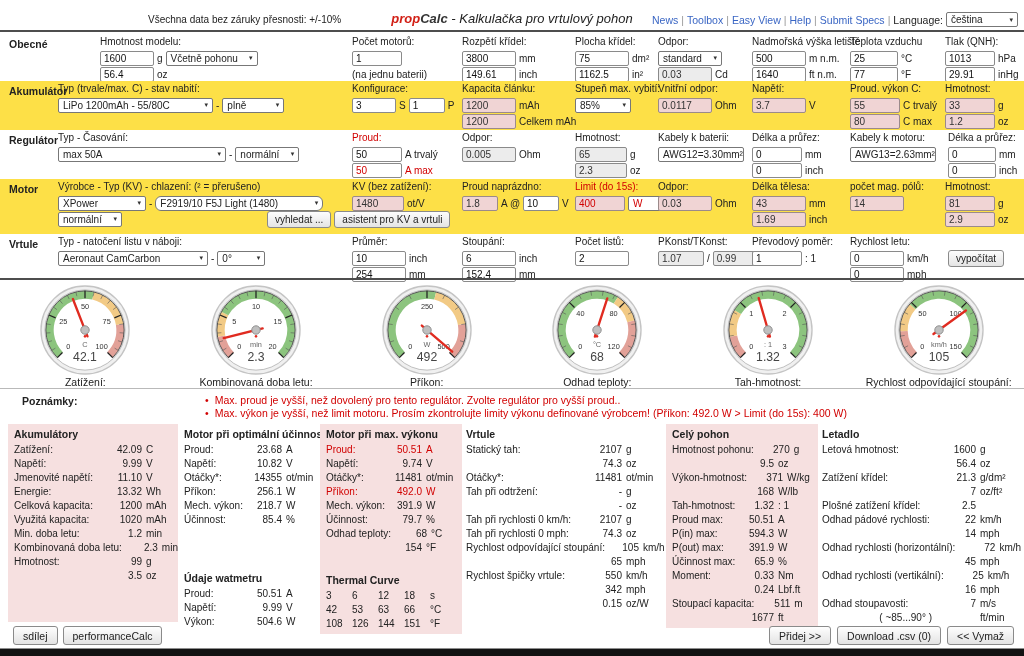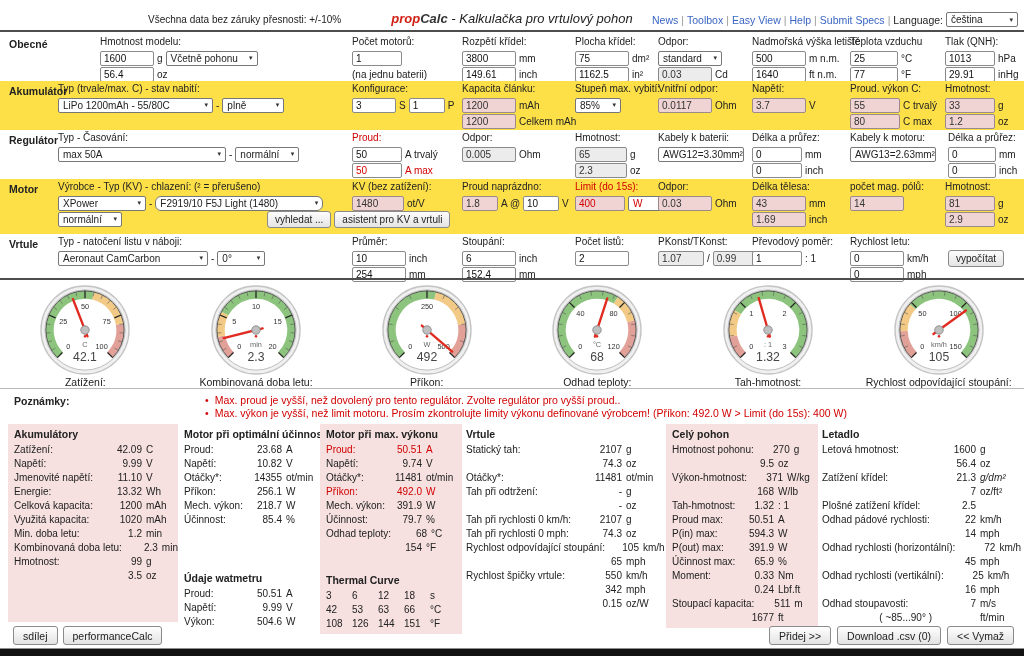--- a/index.html
+++ b/index.html
@@ -37,21 +37,21 @@
   .ftx{color:#222;}
   .red, .red span{color:#d10000 !important;}
   input.red{color:#d10000;}
   
   #gauges{position:absolute;left:0;top:278px;width:1024px;height:110px;border-top:2px solid #4d4d4d;
           box-sizing:border-box;display:flex;}
   .gbox{flex:1;display:flex;flex-direction:column;align-items:center;padding-top:5px;}
   .glab{font-size:10.5px;margin-top:1px;color:#222;}
   
   #notes{position:absolute;left:0;top:388px;width:1024px;height:36px;border-top:1px solid #b9b9b9;box-sizing:border-box;}
-  .noteslabel{position:absolute;left:14px;top:6px;font-weight:bold;font-size:10.5px;}
+  .noteslabel{position:absolute;left:22px;top:6px;font-weight:bold;font-size:10.5px;}
   #notes-items{position:absolute;left:205px;top:5px;}
   .nline{display:flex;gap:6px;line-height:13px;color:#d10000;font-size:10.5px;}
   .nbullet{color:#d10000;}
   
   #results{position:absolute;left:0;top:424px;width:1024px;height:224px;font-size:10px;}
   .rcol{position:absolute;top:0;box-sizing:border-box;padding:3px 6px;}
   .rcol.rpink{background:#f6e0e0;}
   .rhead{font-weight:bold;font-size:10.5px;height:16px;line-height:15px;white-space:nowrap;}
   .rline{display:flex;height:14px;line-height:14px;}
   .rl{flex:1;white-space:nowrap;}
@@ -225,21 +225,21 @@
             <span class="ftx">mAh</span>
           </div>
           <div class="gline">
             <input class="f ro" readonly="" value="1200" style="width: 46px;">
             <span class="ftx">Celkem mAh</span>
           </div>
         </div>
         <div class="group" style="left: 575px;">
           <div class="glabel">Stupeň max. vybití:</div>
           <div class="gline">
-            <span class="fsel" style="width: 46px;">
+            <span class="fsel" style="width: 56px;">
               <span>85%</span>
               <span class="car">▾</span>
             </span>
           </div>
         </div>
         <div class="group" style="left: 658px;">
           <div class="glabel">Vnitřní odpor:</div>
           <div class="gline">
             <input class="f ro" readonly="" value="0.0117" style="width: 46px;">
             <span class="ftx">Ohm</span>
@@ -1070,21 +1070,21 @@
           <span class="ru" style="width: 36px;">g</span>
         </div>
         <div class="rline">
           <span class="rl"></span>
           <span class="rv" style="width: 40px;">56.4</span>
           <span class="ru" style="width: 36px;">oz</span>
         </div>
         <div class="rline">
           <span class="rl">Zatížení křídel:</span>
           <span class="rv" style="width: 40px;">21.3</span>
-          <span class="ru" style="width: 36px; font-style: italic;">g/dm²</span>
+          <span class="ru" style="width: 36px;">g/dm²</span>
         </div>
         <div class="rline">
           <span class="rl"></span>
           <span class="rv" style="width: 40px;">7</span>
           <span class="ru" style="width: 36px;">oz/ft²</span>
         </div>
         <div class="rline">
           <span class="rl">Plošné zatížení křídel:</span>
           <span class="rv" style="width: 40px;">2.5</span>
           <span class="ru" style="width: 36px;"></span>

